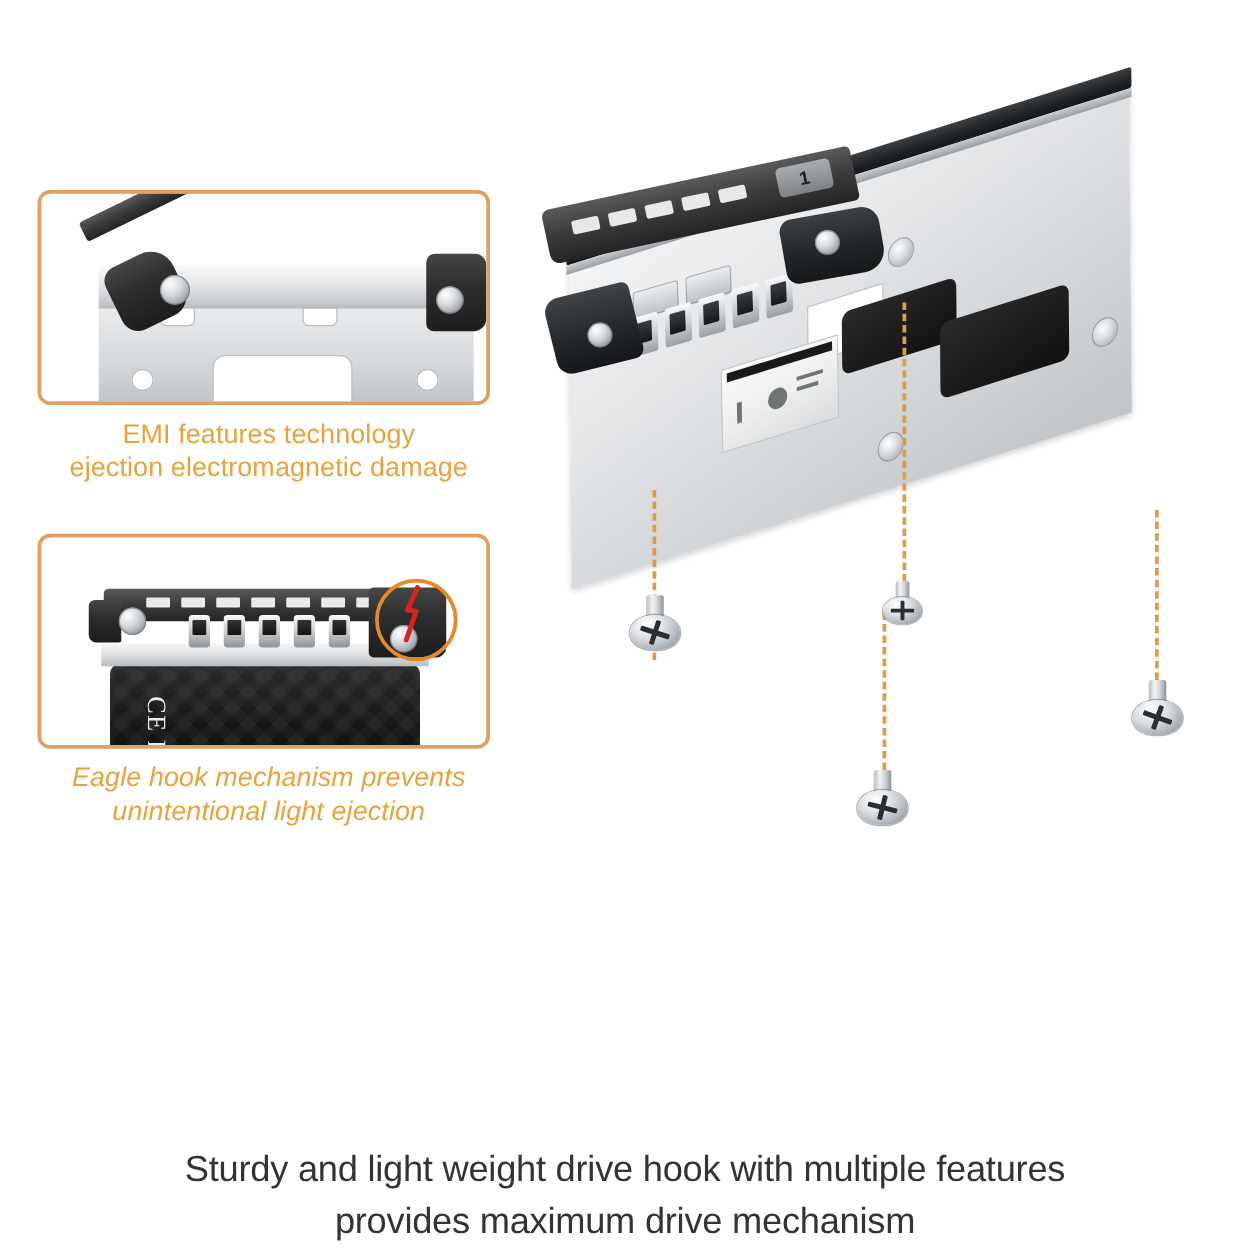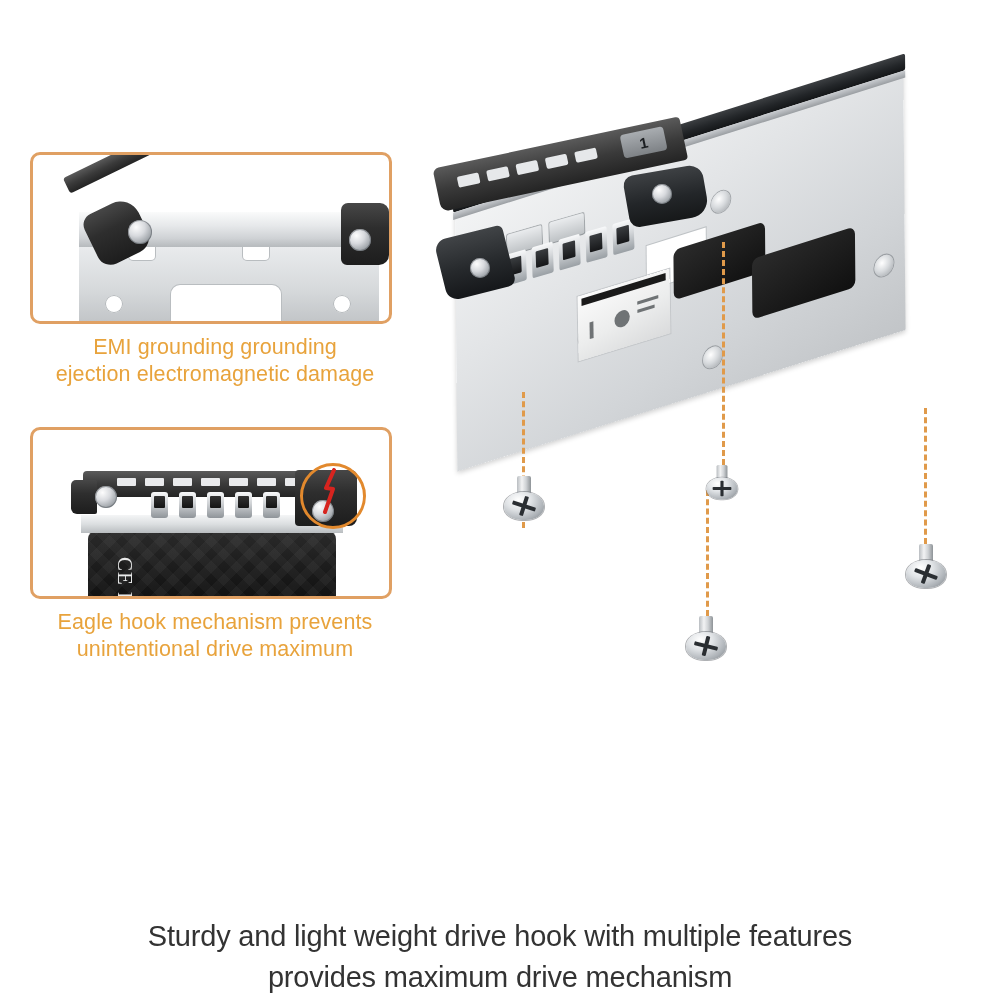--- a/index.html
+++ b/index.html
@@ -31,21 +31,21 @@
     position: absolute;
     width: 430px;
     left: 0;
     text-align: center;
     color: #e8a33c;
     font-size: 21.5px;
     line-height: 27px;
     letter-spacing: 0.1px;
   }
   #caption-emi { top: 334px; }
-  #caption-hook { top: 609px; }
+  #caption-hook { top: 609px; font-style: italic; }
 
   
   .metal { background: linear-gradient(180deg,#f2f3f4 0%,#dfe1e3 45%,#c9ccce 100%); }
   .plastic {
     background: linear-gradient(180deg,#474747 0%,#2e2e2e 40%,#1d1d1d 100%);
   }
   .plastic-l {
     background: linear-gradient(180deg,#5a5a5a 0%,#3a3a3a 50%,#242424 100%);
   }
   .screwhead {
@@ -296,21 +296,21 @@
           <div id="emi-handle-pivot" class="plastic"></div>
         </div>
         <div id="emi-pivot-screw" class="screwhead" style="left:95px; top:65px;"></div>
 
         <div id="emi-right-latch" class="plastic"></div>
         <div id="emi-right-screw" class="screwhead"></div>
       </div>
     </div>
 
     <div class="callout-caption" id="caption-emi">
-      <div>EMI grounding grounding</div>
+      <div>EMI features technology</div>
       <div>ejection electromagnetic damage</div>
     </div>
   </div>
 
   <div class="callout" id="callout-hook">
     <div class="callout-frame">
       <div id="hook-art">
 
         <div id="hook-drive"></div>
         <div id="hook-ce">CE FC</div>
@@ -342,21 +342,21 @@
 
         <div id="hook-circle"></div>
         <svg id="hook-zigzag" viewBox="0 0 26 46">
           <path d="M15 2 L7 20 L14 21 L6 44" fill="none" stroke="#d6241f" stroke-width="4" stroke-linecap="round" stroke-linejoin="round"></path>
         </svg>
       </div>
     </div>
 
     <div class="callout-caption" id="caption-hook">
       <div>Eagle hook mechanism prevents</div>
-      <div>unintentional drive maximum</div>
+      <div>unintentional light ejection</div>
     </div>
   </div>
 
   <div id="main-product">
 
     <div id="tray-plane">
       <div id="tray-rail"></div>
       <div id="tray-rail2"></div>
 
       <div class="tray-window" style="left:200px; top:92px; width:62px; height:42px;"></div>

